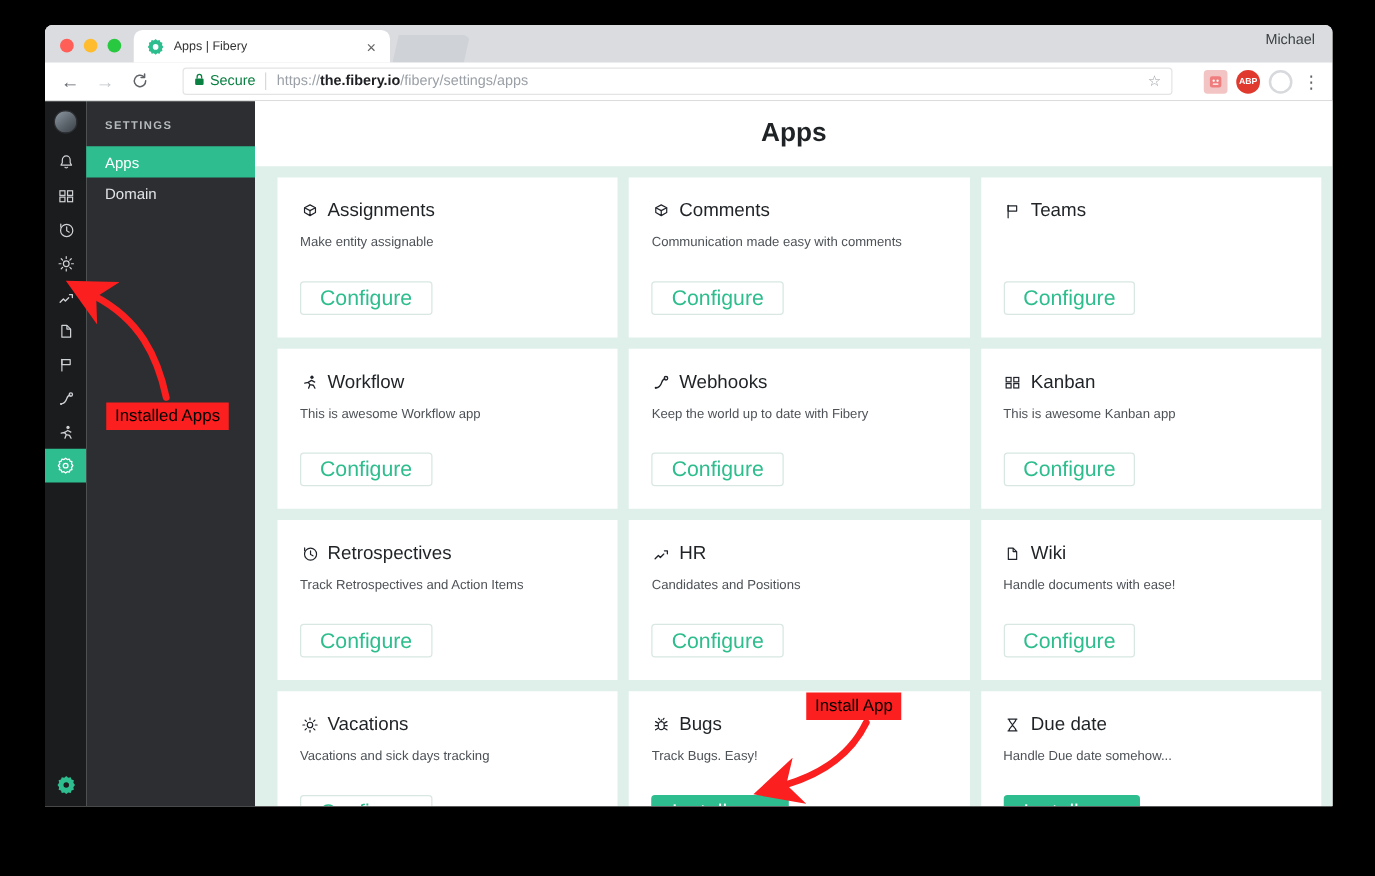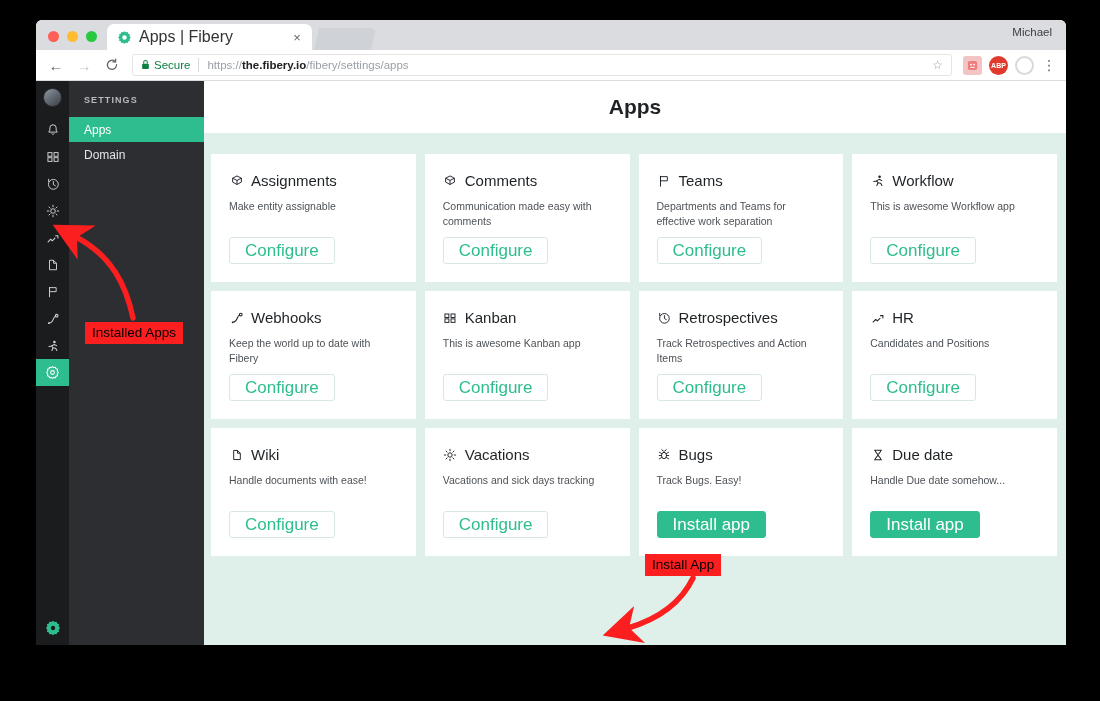--- a/index.html
+++ b/index.html
@@ -43,21 +43,21 @@
     height: 26px;
     min-width: 205px;
     background: #ffffff;
     border-radius: 7px 7px 0 0;
     display: flex; align-items: center;
     padding: 0 8px 0 10px;
     gap: 7px;
   }
   .tab-fav { width: 15px; height: 15px; flex: 0 0 auto; }
   .tab-title {
-    font-size: 16px; color: #333; flex: 1 1 auto;
+    font-size: 10px; color: #333; flex: 1 1 auto;
     white-space: nowrap; overflow: hidden;
   }
   .tab-close {
     font-size: 13px; color: #666; line-height: 1;
     width: 14px; text-align: center; cursor: default;
   }
   .tab-ghost {
     width: 62px; height: 22px;
     background: #cfd2d6;
     border-radius: 6px 6px 0 0;
@@ -85,21 +85,21 @@
     border-radius: 50%;
   }
   .navbtn.dim { color: #c3c6ca; }
   .omnibox {
     flex: 1 1 auto; height: 22px;
     background: #ffffff;
     border: 1px solid #e4e4e4;
     border-radius: 3px;
     display: flex; align-items: center;
     padding: 0 8px;
-    margin: 0 4px;
+    margin: 0 18px;
     font-size: 11.5px;
     overflow: hidden;
   }
   .lock-icon { color: #0b8043; font-size: 10px; margin-right: 4px; }
   .secure-word { color: #0b8043; font-size: 11.5px; margin-right: 8px; }
   .omni-sep { width:1px; height:14px; background:#d9d9d9; margin-right:8px; }
   .url { color: #9aa0a6; font-size: 11.5px; white-space: nowrap; text-align: center; }
   .url b { color: #202124; font-weight: bold; }
   .omni-star { margin-left: auto; color: #9aa0a6; font-size: 12px; }
   .ext {
@@ -184,24 +184,23 @@
   .page-title { font-size: 21px; color: #1f2326; font-weight: bold; }
 
   .grid-wrap {
     flex: 1 1 auto;
     background: #dff0ea;
     padding: 9px 0 0 0;
     overflow: hidden;
   }
   .grid {
     display: grid;
-    grid-template-columns: repeat(4, 1fr);
+    grid-template-columns: repeat(3, 1fr);
     gap: 9px;
-    padding: 0 9px 9px 7px;
-    margin-top: 12px;
+    padding: 0 9px 9px 18px;
   }
   .card {
     background: #ffffff;
     height: 128px;
     padding: 18px 18px 0 18px;
     display: flex; flex-direction: column;
   }
   .card-head {
     display: flex; align-items: center; gap: 7px;
     margin-bottom: 10px;
@@ -438,21 +437,20 @@
             <div class="card">
               <div class="card-head">
                 <span class="card-icon">
                   <svg viewBox="0 0 16 16" width="14" height="14">
                     <path d="M4 14V2.6" fill="none" stroke="#20242a" stroke-width="1.1" stroke-linecap="round"></path>
                     <path d="M4 3h7.8v4.8H4z" fill="none" stroke="#20242a" stroke-width="1.1" stroke-linejoin="round"></path>
                   </svg>
                 </span>
                 <span class="card-title">Teams</span>
               </div>
-              <div class="card-desc">Departments and Teams for effective work separation</div>
               <div class="card-btn-row"><div class="btn btn-configure">Configure</div></div>
             </div>
             <div class="card">
               <div class="card-head">
                 <span class="card-icon">
                   <svg viewBox="0 0 16 16" width="14" height="14">
                     <circle cx="9.8" cy="3.2" r="1.5" fill="#20242a"></circle>
                     <path d="M9.4 6.1L6.3 7.9l1.7 2-1.3 3.3M9.4 6.1l2.9 1.5M8 9.9l3.1.6 1.4 2.7M6.3 7.9L3.2 8.5" fill="none" stroke="#20242a" stroke-width="1.2" stroke-linecap="round" stroke-linejoin="round"></path>
                   </svg>
                 </span>

